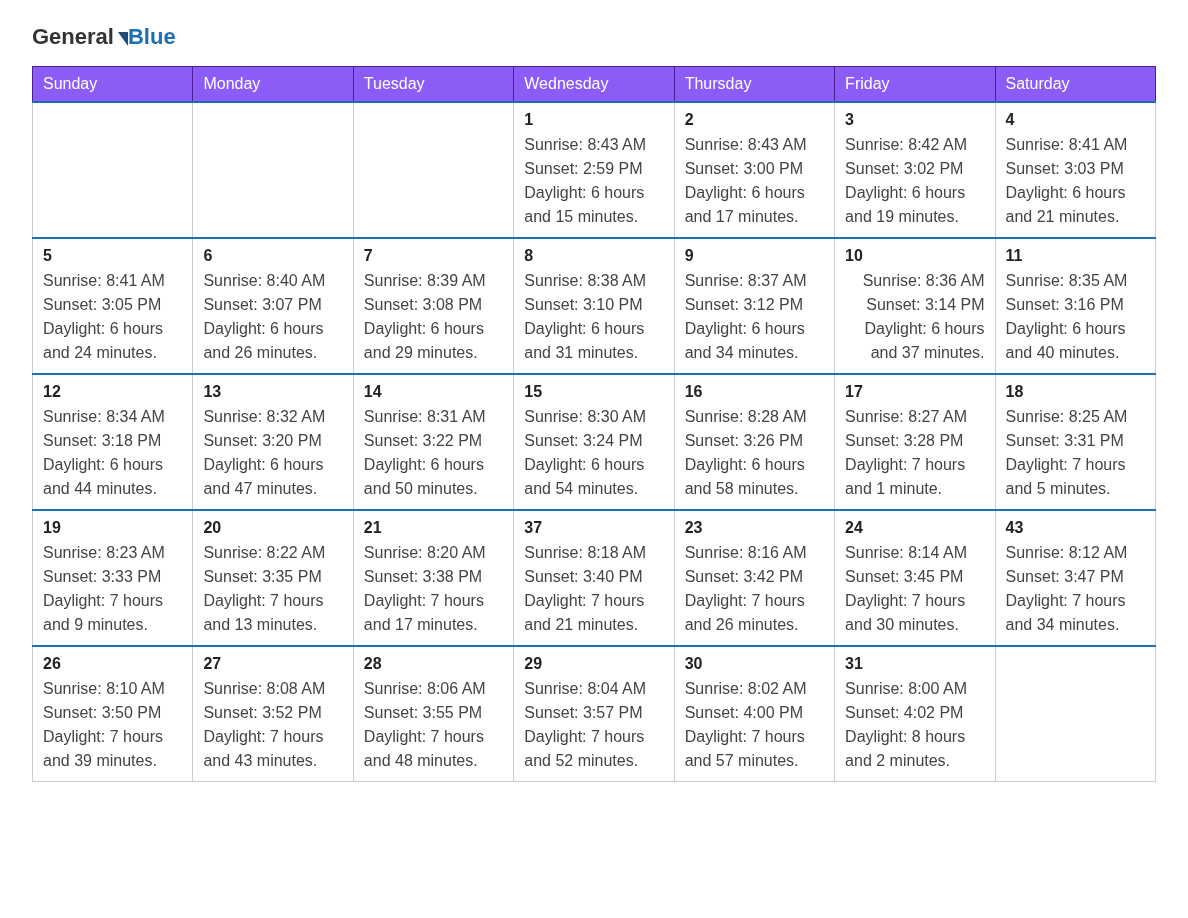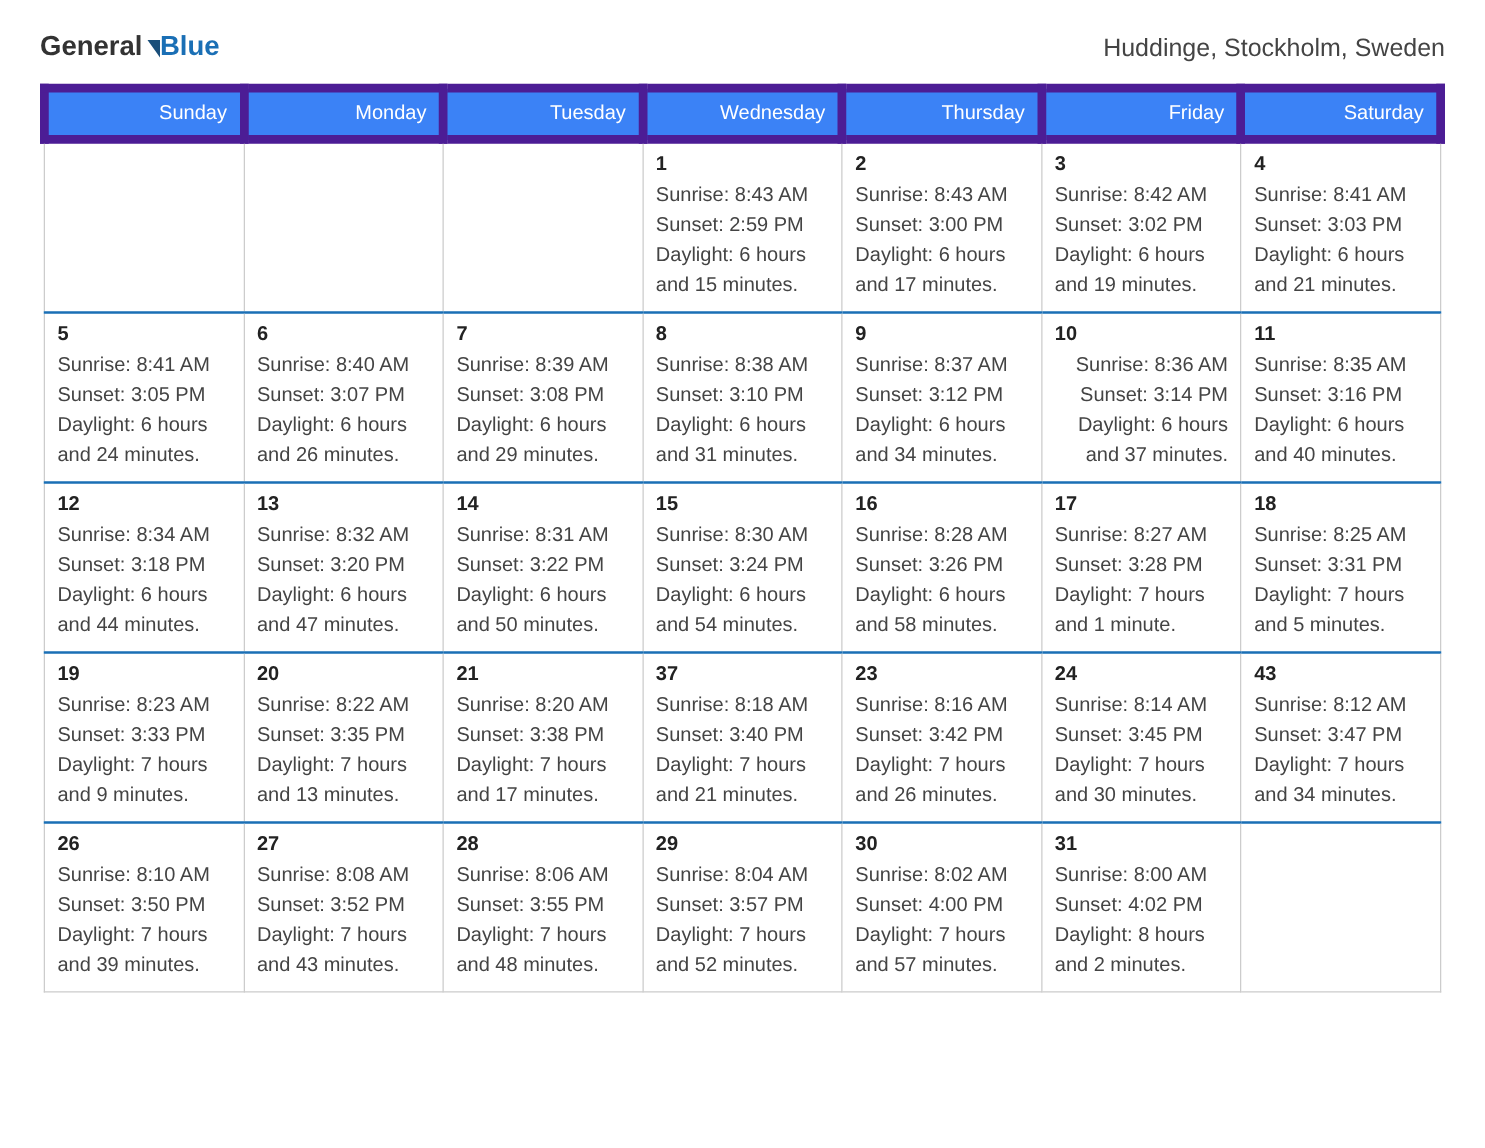--- a/index.html
+++ b/index.html
@@ -56,27 +56,27 @@
     .calendar-subtitle {
       font-size: 20px;
       color: #444;
       margin-top: 4px;
     }
     .calendar {
       width: 100%;
       border-collapse: collapse;
     }
     .calendar th {
-      background-color: #3b82f6;
+      background-color: #8b5cf6;
       color: #ffffff;
       font-size: 16px;
       font-weight: normal;
       padding: 8px 10px;
-      text-align: right;
-      border: 7px solid #4c1d95;
+      text-align: left;
+      border: 1px solid #4c1d95;
     }
     .calendar td {
       vertical-align: top;
       padding: 8px 10px;
       border: 1px solid #cccccc;
       width: 14.285%;
       min-height: 90px;
     }
     .calendar tr td {
       border-top: 2px solid #1a6fb5;
@@ -104,21 +104,20 @@
 
 <div class="header">
   <div class="logo">
     <div class="logo-top">
       <span class="logo-general">General</span>
       <div class="logo-arrow"></div>
     </div>
     <span class="logo-blue">Blue</span>
   </div>
   <div class="title-section">
-    <div class="calendar-subtitle">Huddinge, Stockholm, Sweden</div>
   </div>
 </div>
 
 <table class="calendar">
   <thead>
     <tr>
     <th>Sunday</th>
         <th>Monday</th>
         <th>Tuesday</th>
         <th>Wednesday</th>

